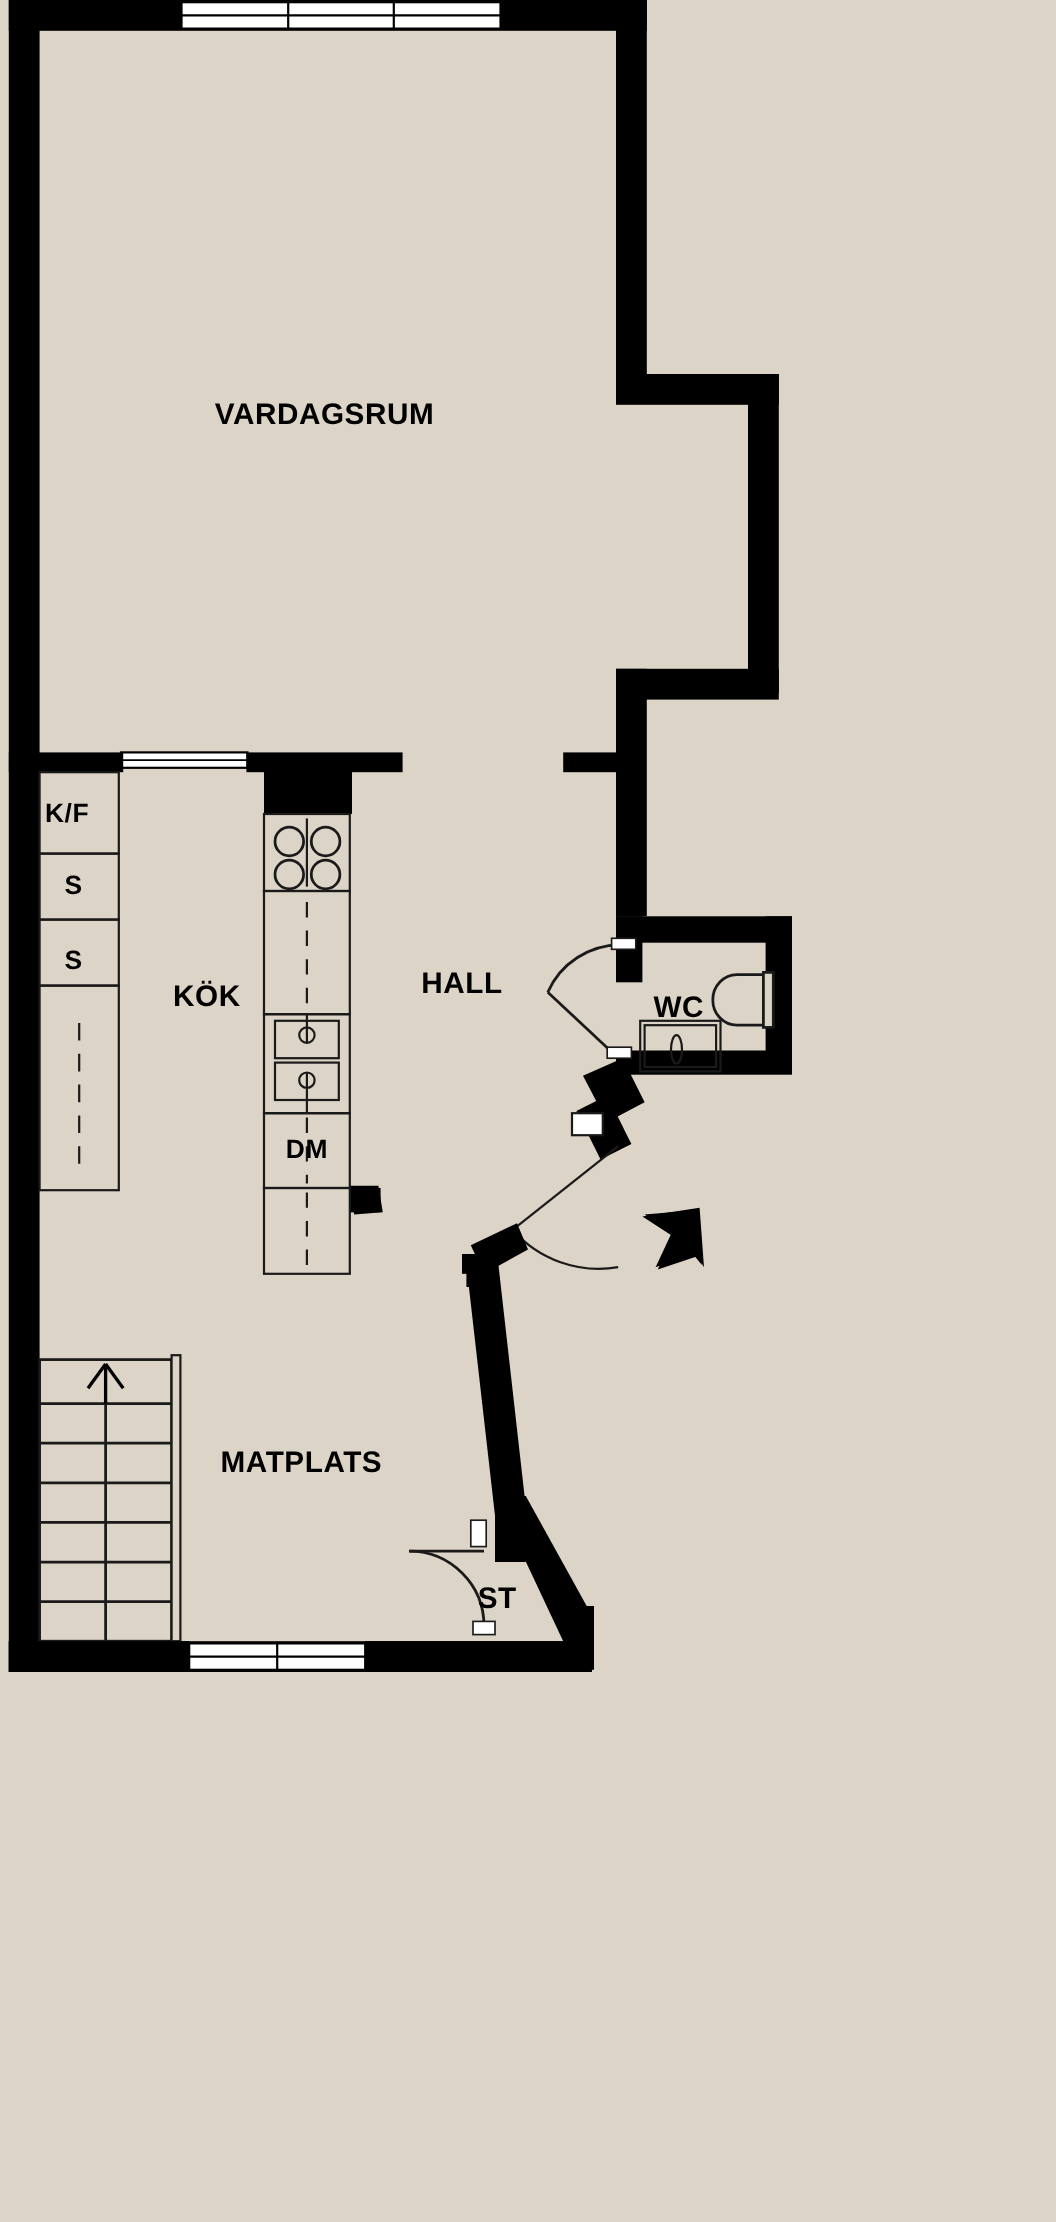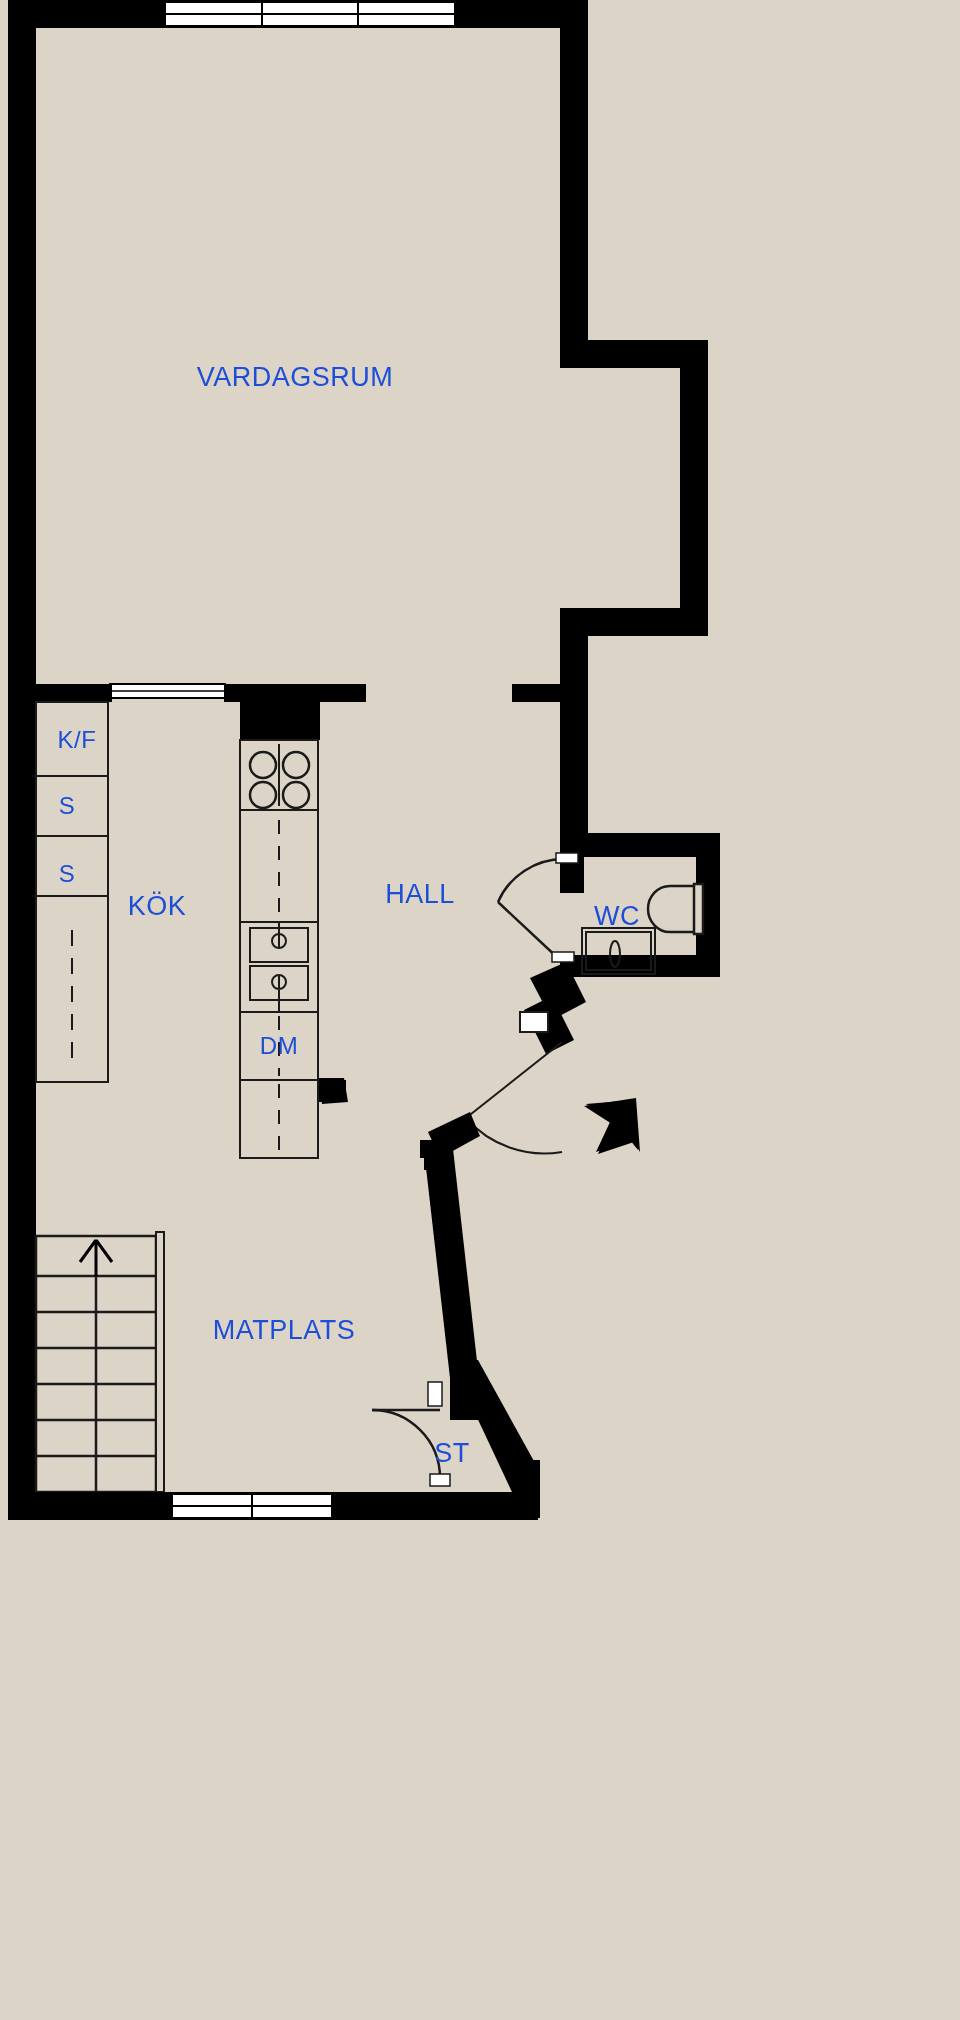--- a/index.html
+++ b/index.html
@@ -1,19 +1,19 @@
 <!DOCTYPE html>
 <html><head>
 <meta charset="utf-8">
 <style>
   html,body{margin:0;padding:0;background:#ddd4c8;}
   #plan{position:relative;width:960px;height:2020px;background:#ddd4c8;
         font-family:"Liberation Sans",sans-serif;overflow:hidden;}
   #plan svg{position:absolute;left:0;top:0;}
-  .lbl{position:absolute;color:#1d4ed8;font-weight:400;white-space:nowrap;
+  .lbl{position:absolute;color:#000000;font-weight:700;white-space:nowrap;
        transform:translate(-50%,-50%);letter-spacing:0.5px;}
   .room-lbl{font-size:27px;}
   .fix-lbl{font-size:24px;}
 </style>
 </head>
 <body>
 
 <div id="plan">
 
 <svg width="960" height="2020" viewBox="0 0 960 2020">
@@ -196,24 +196,24 @@
   </g>
 
   <g fill="#000">
     <rect x="8" y="1492" width="164" height="28"></rect>
     <rect x="332" y="1492" width="206" height="28"></rect>
   </g>
 
 </svg>
 
 <div class="lbl room-lbl" style="left:295px;top:377px">VARDAGSRUM</div>
-<div class="lbl room-lbl" style="left:157px;top:906px">KÖK</div>
+<div class="lbl room-lbl" style="left:188px;top:906px">KÖK</div>
 <div class="lbl room-lbl" style="left:420px;top:894px">HALL</div>
 <div class="lbl room-lbl" style="left:617px;top:916px">WC</div>
-<div class="lbl room-lbl" style="left:284px;top:1330px">MATPLATS</div>
+<div class="lbl room-lbl" style="left:274px;top:1330px">MATPLATS</div>
 <div class="lbl room-lbl" style="left:452px;top:1453px">ST</div>
 
-<div class="lbl fix-lbl" style="left:77px;top:740px">K/F</div>
+<div class="lbl fix-lbl" style="left:61px;top:740px">K/F</div>
 <div class="lbl fix-lbl" style="left:67px;top:806px">S</div>
 <div class="lbl fix-lbl" style="left:67px;top:874px">S</div>
 <div class="lbl fix-lbl" style="left:279px;top:1046px">DM</div>
 
 </div>
 
 </body></html>

